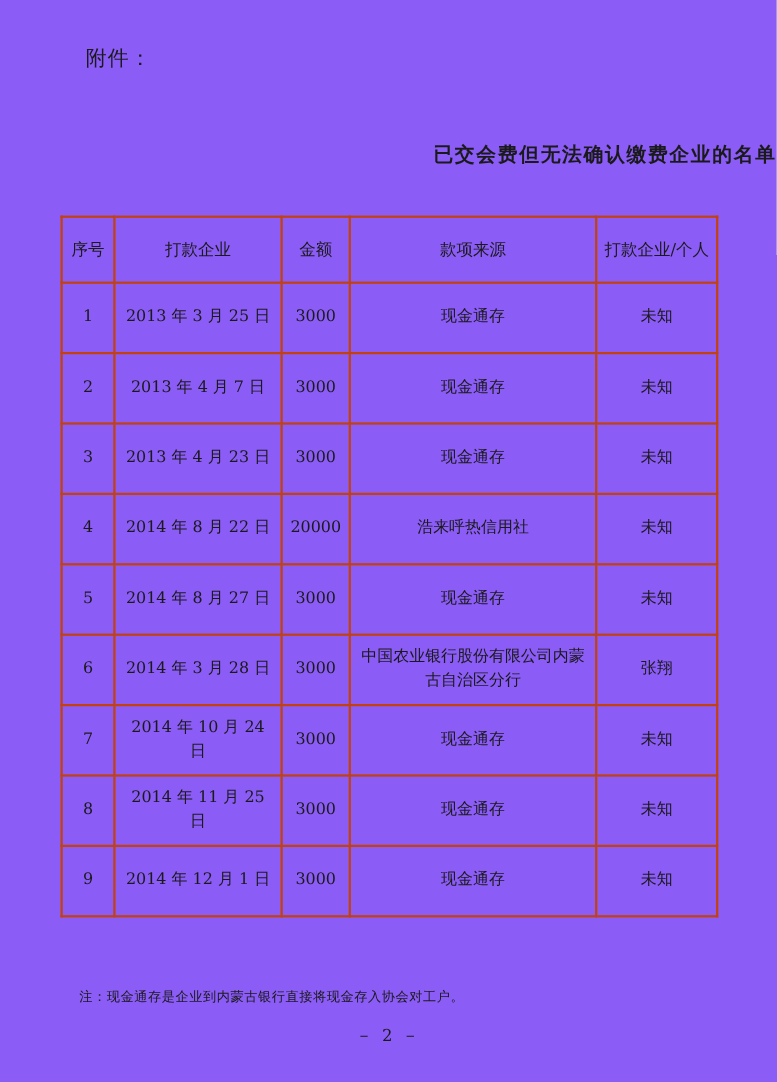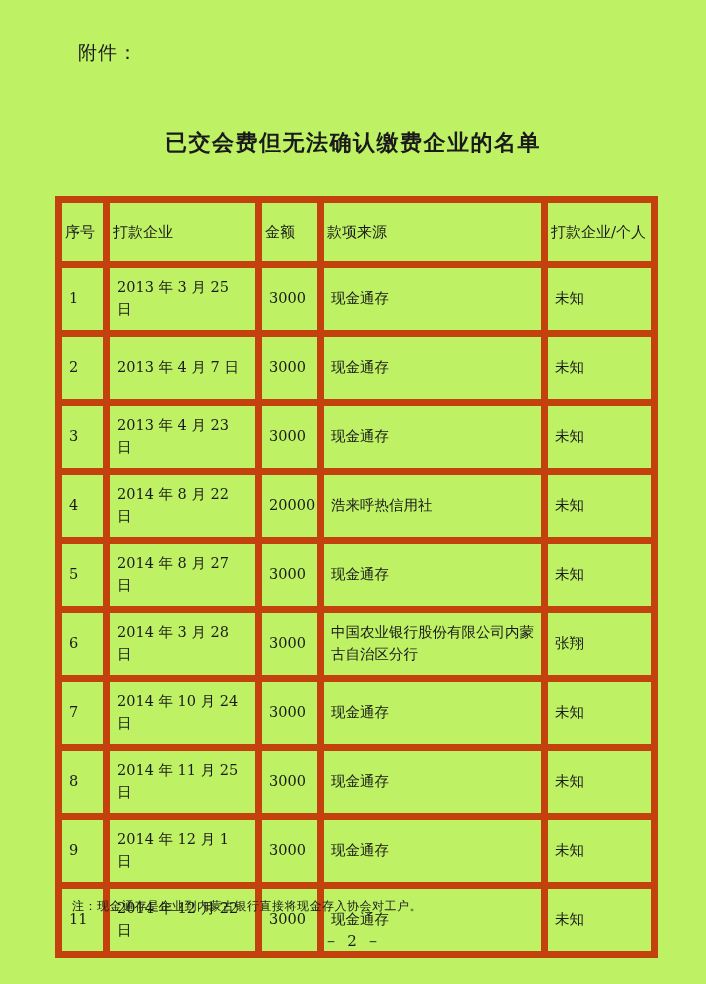--- a/index.html
+++ b/index.html
@@ -11,53 +11,53 @@
     width: 706px;
     height: 984px;
     position: relative;
     font-family: "DejaVu Serif", "Liberation Serif", serif;
     color: #1a1a1a;
     overflow: hidden;
   }
   .page {
     position: absolute;
     inset: 0;
-    background: #bef264;
+    background: #8b5cf6;
   }
   .attachment-label {
     position: absolute;
     left: 78px;
     top: 40px;
     font-size: 19px;
     letter-spacing: 1px;
     font-family: "DejaVu Serif", "Liberation Serif", serif;
   }
   .doc-title {
     position: absolute;
     left: 0;
     right: 0;
     top: 128px;
-    text-align: center;
-    font-size: 22px;
+    text-align: right;
+    font-size: 18px;
     font-weight: bold;
     letter-spacing: 1.5px;
     font-family: "DejaVu Serif", "Liberation Serif", serif;
   }
   table.data-table {
     position: absolute;
     left: 55px;
     top: 196px;
     width: 596px;
     border-collapse: collapse;
     table-layout: fixed;
   }
   table.data-table th,
   table.data-table td {
-    border: 7px solid #c2410c;
-    text-align: left;
+    border: 2px solid #c2410c;
+    text-align: center;
     vertical-align: middle;
     font-size: 14.5px;
     font-family: "DejaVu Serif", "Liberation Serif", serif;
     padding: 2px 3px;
     line-height: 1.5;
   }
   table.data-table thead th {
     height: 54px;
     font-weight: normal;
     font-size: 15px;
@@ -264,37 +264,20 @@
           <td>
             <span class="cell-wrap">3000</span>
           </td>
           <td>
             <span class="cell-wrap">现金通存</span>
           </td>
           <td>
             <span class="cell-wrap">未知</span>
           </td>
         </tr>
-        <tr>
-          <td>
-            <span class="cell-wrap">11</span>
-          </td>
-          <td>
-            <span class="cell-wrap">2014 年 12 月 22 日</span>
-          </td>
-          <td>
-            <span class="cell-wrap">3000</span>
-          </td>
-          <td>
-            <span class="cell-wrap">现金通存</span>
-          </td>
-          <td>
-            <span class="cell-wrap">未知</span>
-          </td>
-        </tr>
       </tbody>
   </table>
 
   <div class="note">注：现金通存是企业到内蒙古银行直接将现金存入协会对工户。</div>
 
   <div class="page-number">－ 2 －</div>
 
 </div>
 
 </body></html>

